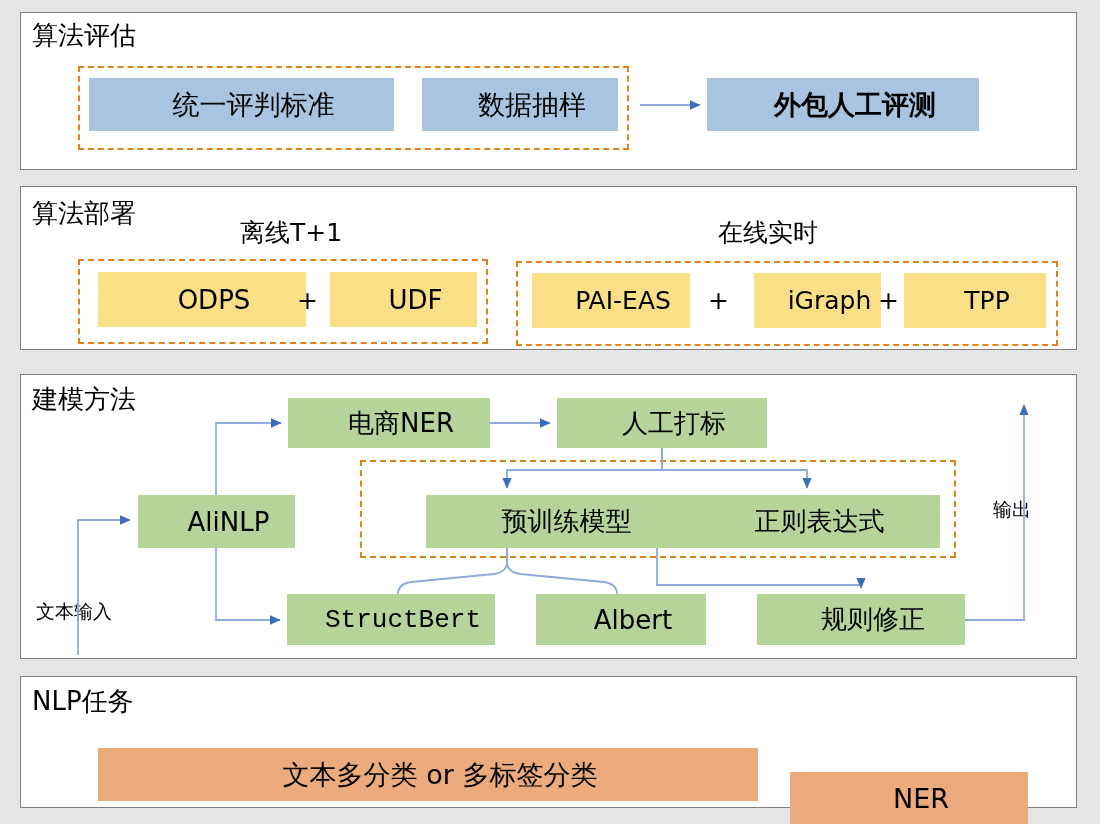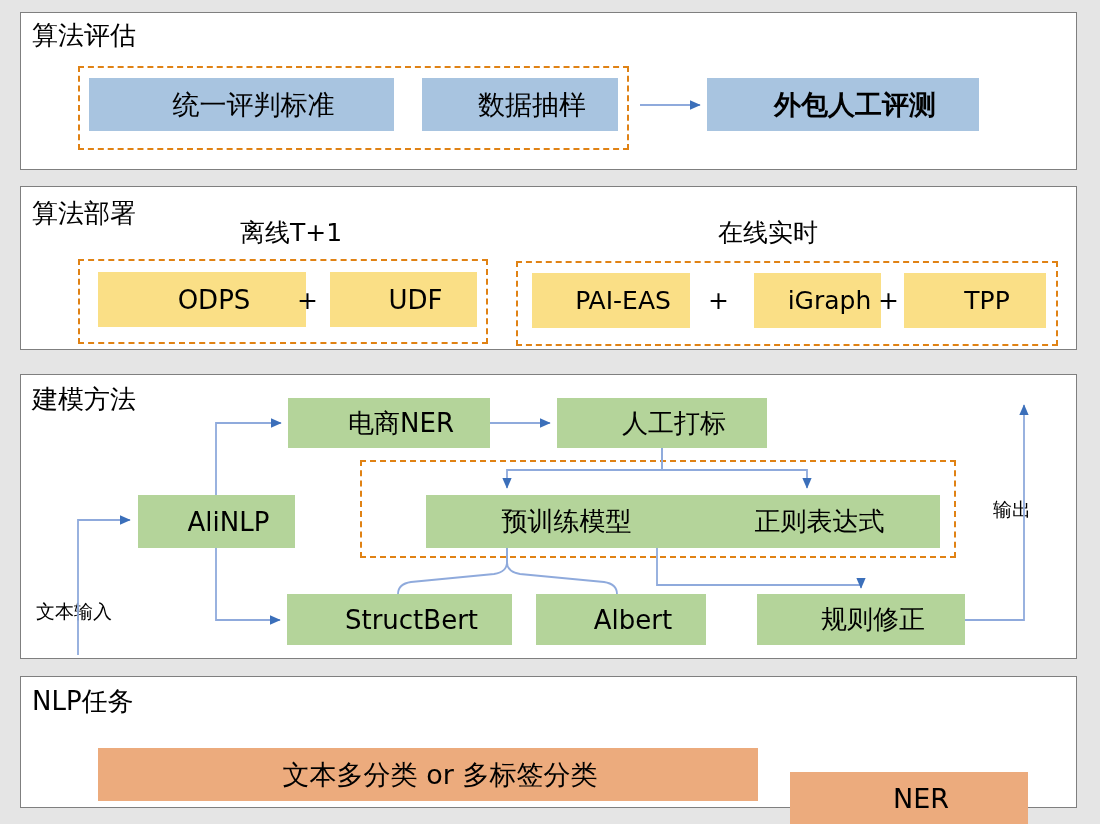--- a/index.html
+++ b/index.html
@@ -134,21 +134,21 @@
   <div class="node node-green" style="left:138px; top:495px; width:157px; height:53px; font-size:26px;">AliNLP</div>
 
   <div class="node node-green" style="left:288px; top:398px; width:202px; height:50px; font-size:26px;">电商NER</div>
 
   <div class="node node-green" style="left:557px; top:398px; width:210px; height:50px; font-size:26px;">人工打标</div>
 
   <div class="node node-green" style="left:378px; top:495px; width:257px; height:53px; font-size:26px;margin-left:48px;">预训练模型</div>
 
   <div class="node node-green" style="left:675px; top:495px; width:265px; height:53px; font-size:26px;">正则表达式</div>
 
-  <div class="node node-green" style="left:287px; top:594px; width:225px; height:51px; font-size:26px;">StructBert</div>
+  <div class="node node-green" style="left:287px; top:594px; width:208px; height:51px; font-size:26px;font-family:Liberation Mono, monospace;">StructBert</div>
 
   <div class="node node-green" style="left:536px; top:594px; width:170px; height:51px; font-size:26px;">Albert</div>
 
   <div class="node node-green" style="left:757px; top:594px; width:208px; height:51px; font-size:26px;">规则修正</div>
 
   <div class="sidelabel" style="left:36px; top:582px;margin-top:20px;">文本输入</div>
 
   <div class="sidelabel" style="left:993px; top:500px;">输出</div>
 
   <svg class="conn">

